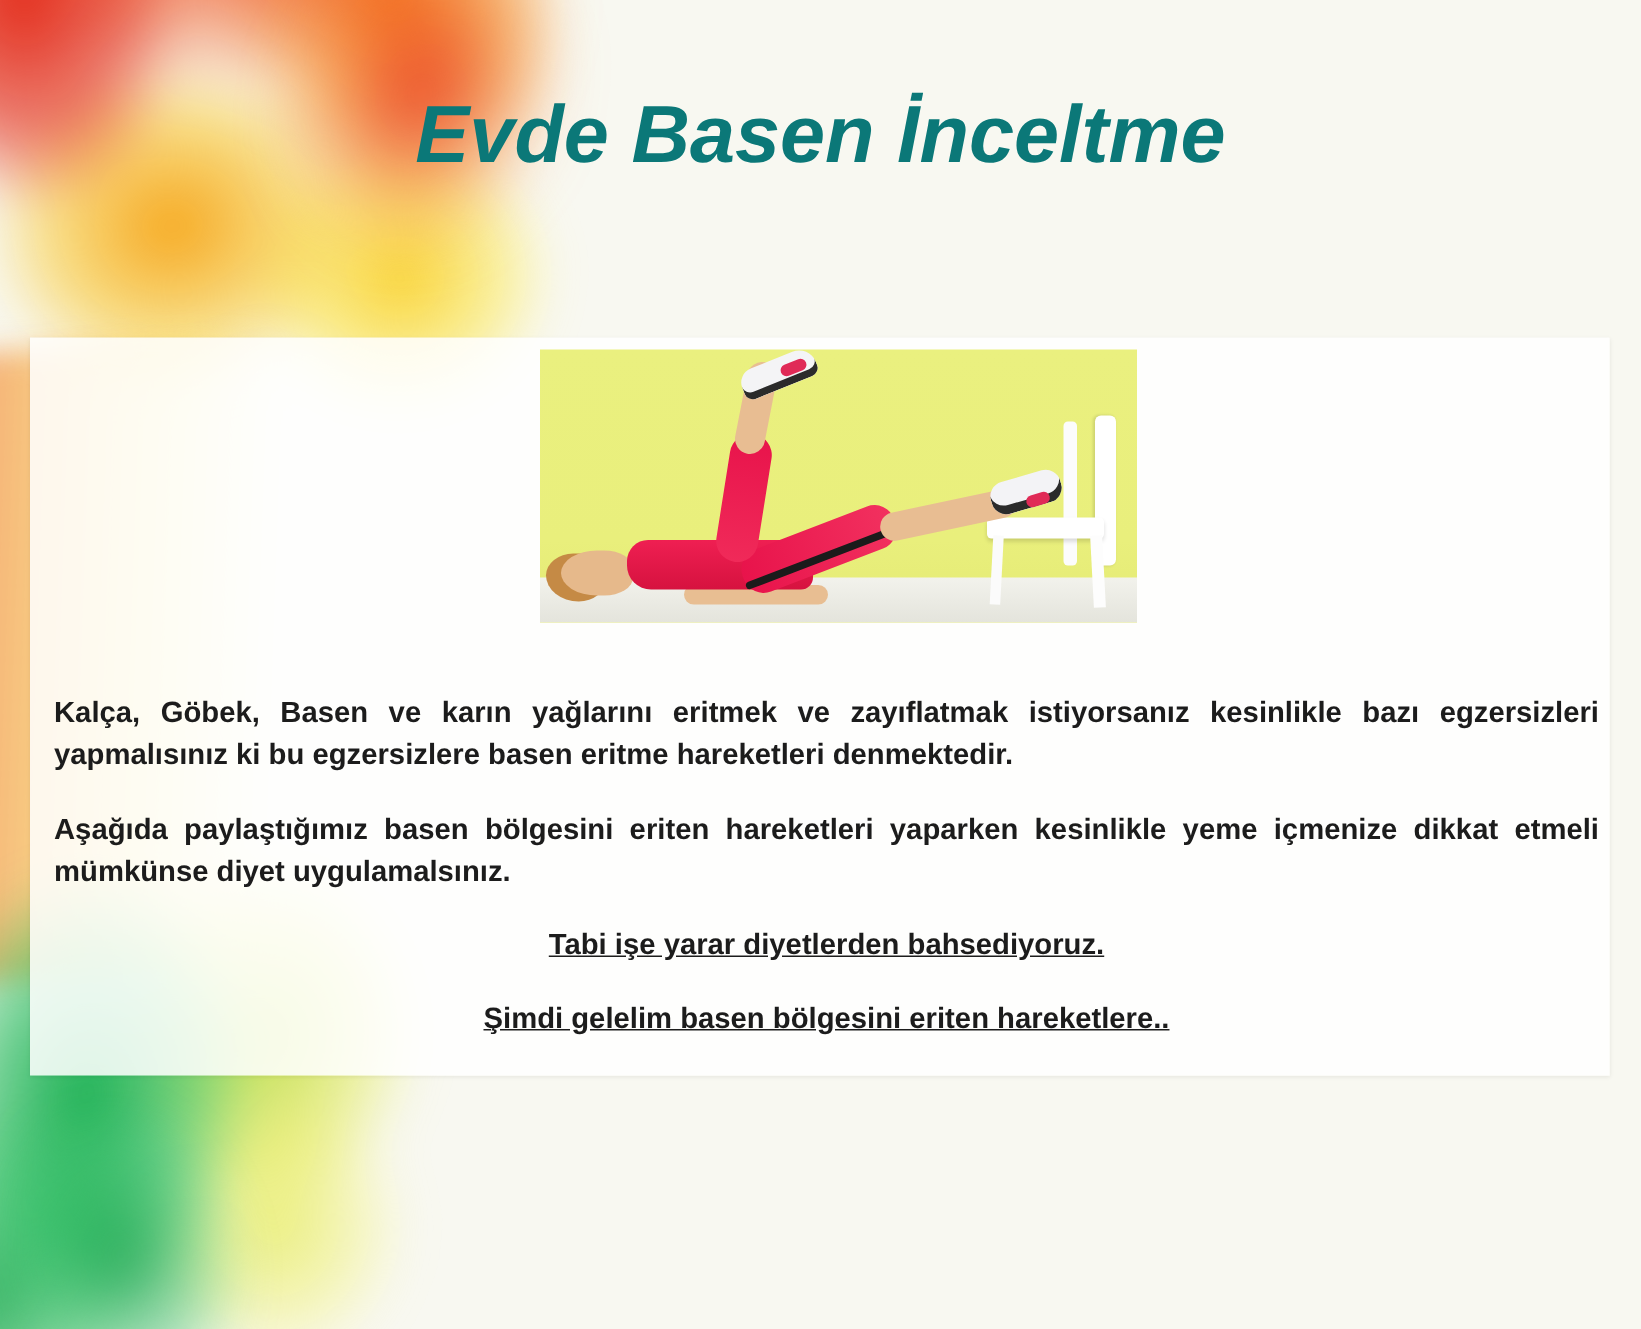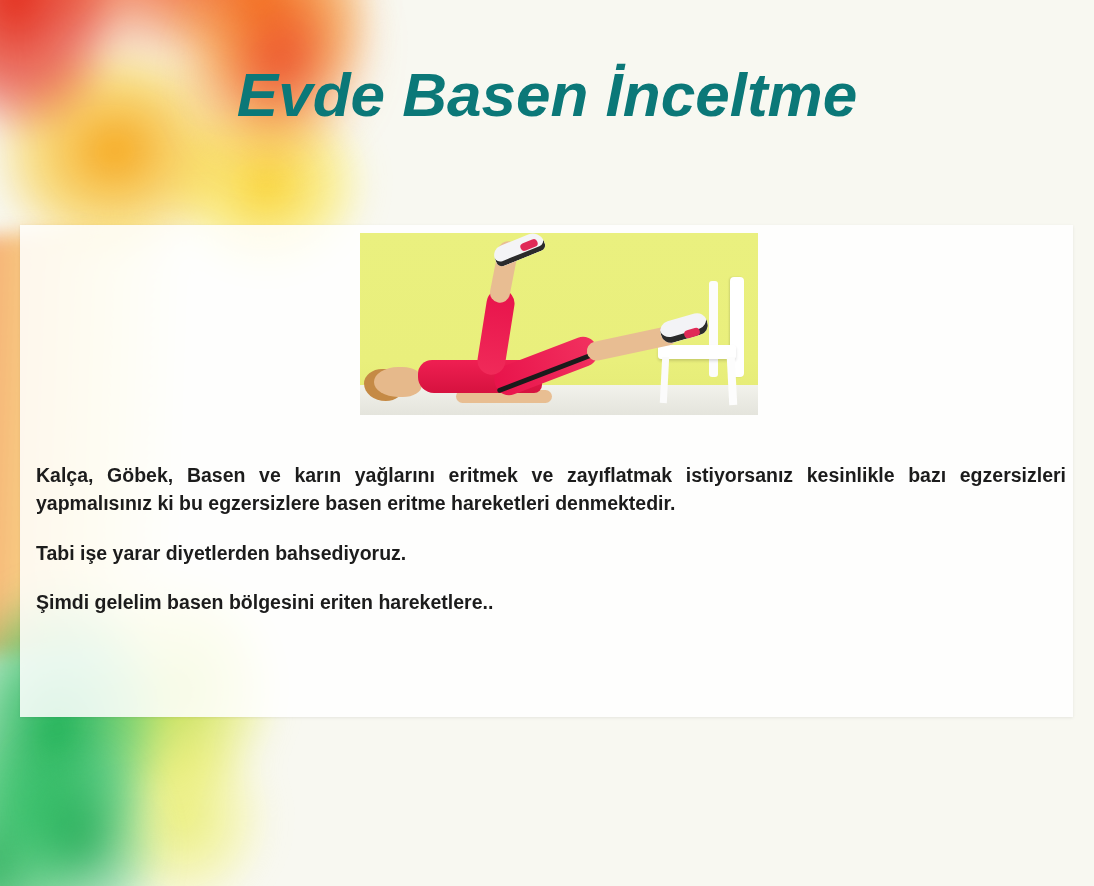--- a/index.html
+++ b/index.html
@@ -93,21 +93,21 @@
     transform: rotate(-14deg);
   }
 
   
   .slide-title {
     position: absolute;
     left: 0;
     top: 62px;
     width: 1094px;
     text-align: center;
-    font-size: 62px;
+    font-size: 54px;
     font-weight: bold;
     font-style: italic;
     color: #0b7878;
     letter-spacing: 0px;
     line-height: 1.05;
     white-space: nowrap;
   }
 
   
   .content-card {
@@ -338,21 +338,22 @@
     font-weight: bold;
     color: #1c1c1c;
     line-height: 1.45;
     margin: 0 0 21px 0;
     text-align: justify;
   }
   .card-para.last {
     margin-bottom: 0;
   }
   .card-para.nojust {
-    text-align: left;
+    text-align: center;
+    text-decoration: underline;
   }
 
   
   .cta-wrap {
     position: absolute;
     left: 430px;
     top: 798px;
     width: 306px;
     height: 50px;
   }
@@ -437,20 +438,21 @@
       <div class="shoe-out-accent"></div>
       <div class="leg-up-thigh"></div>
       <div class="leg-up-shin"></div>
       <div class="shoe-up"></div>
       <div class="shoe-up-accent"></div>
     </div>
 
 
     <div class="card-body">
       <p class="card-para">Kalça, Göbek, Basen ve karın yağlarını eritmek ve zayıflatmak istiyorsanız kesinlikle bazı egzersizleri yapmalısınız ki bu egzersizlere basen eritme hareketleri denmektedir.</p>
+      <p class="card-para">Aşağıda paylaştığımız basen bölgesini eriten hareketleri yaparken kesinlikle yeme içmenize dikkat etmeli mümkünse diyet uygulamalsınız.</p>
       <p class="card-para nojust">Tabi işe yarar diyetlerden bahsediyoruz.</p>
       <p class="card-para nojust last">Şimdi gelelim basen bölgesini eriten hareketlere..</p>
     </div>
 
   </div>
 
 
 </div>
 
 </body></html>

